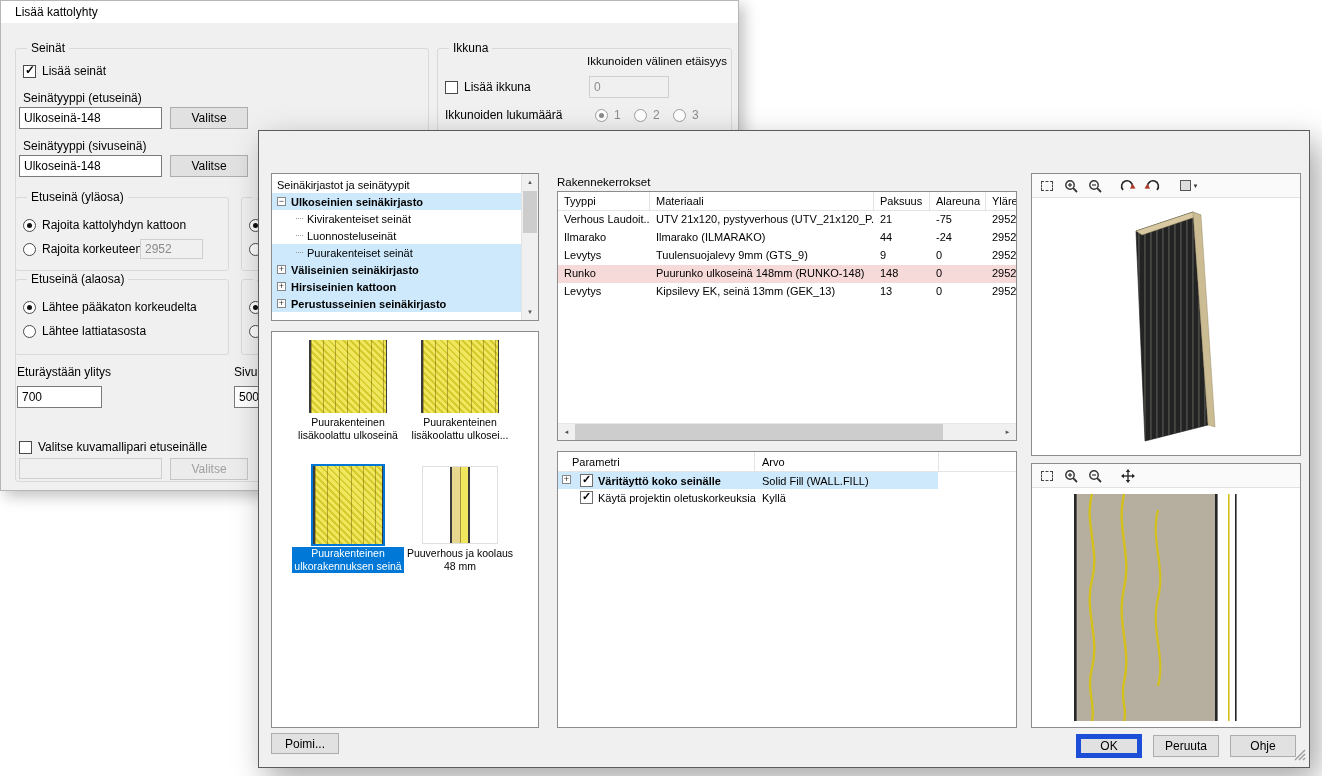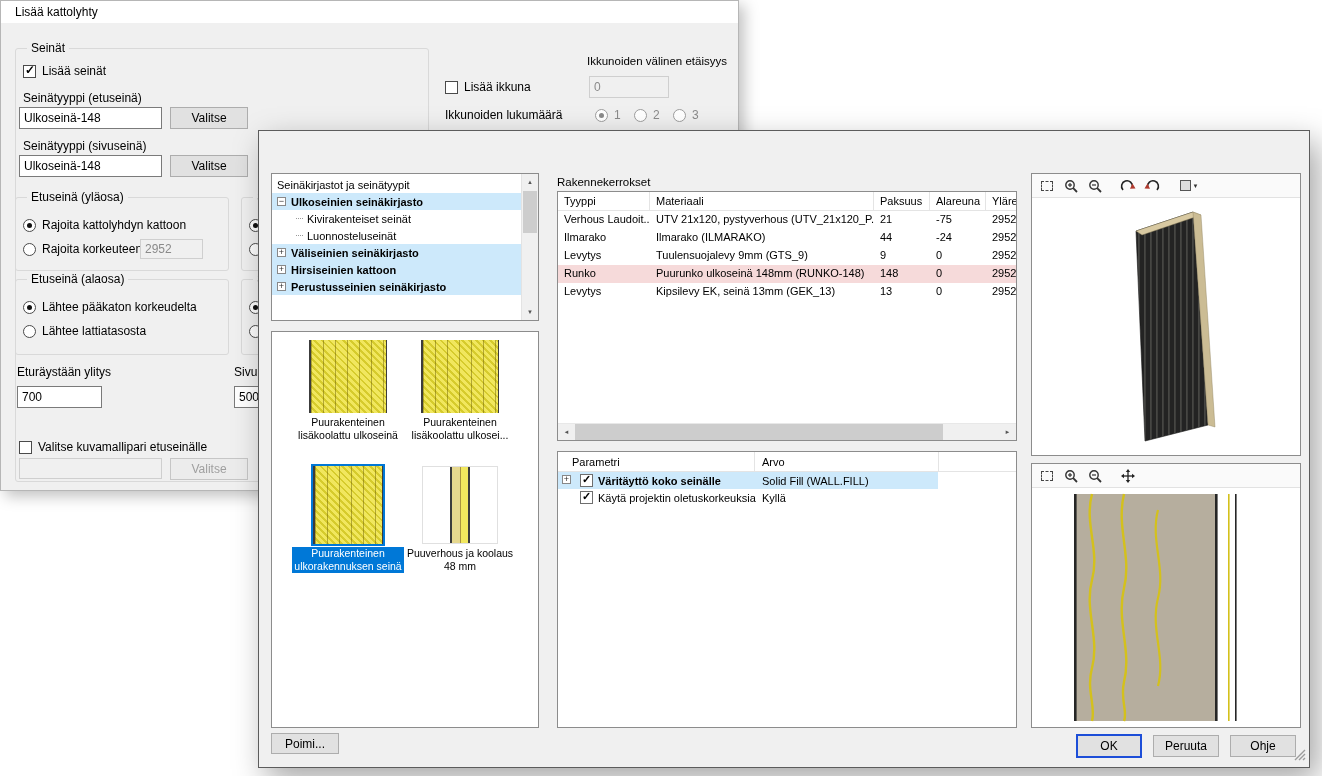--- a/index.html
+++ b/index.html
@@ -15,21 +15,21 @@
 .appicon{width:17px;height:17px;border-radius:50%;background:radial-gradient(circle at 35% 30%,#ffc96b,#e88a1a 70%,#c86e08);margin-right:7px;flex:0 0 17px}
 .wctrl{position:absolute;top:0;width:45px;height:30px;display:flex;align-items:center;justify-content:center;font-size:13px;color:#111}
 .wctrl.close{font-size:17px}
 .groupbox{position:absolute;border:1px solid #d9d9d9;border-radius:3px}
 .gblabel{position:absolute;top:-8px;left:11px;background:#f0f0f0;padding:0 4px;font-size:12px;white-space:nowrap}
 .lbl{position:absolute;font-size:12px;white-space:nowrap}
 .field{position:absolute;height:22px;background:#fff;border:1px solid #7a7a7a;font:12px "Liberation Sans",sans-serif;padding:0 4px;color:#000}
 .field.dis{background:#f0f0f0;border-color:#cfcfcf;color:#8a8a8a}
 .btn{position:absolute;height:22px;background:#e1e1e1;border:1px solid #adadad;font:12px "Liberation Sans",sans-serif;color:#000;display:flex;align-items:center;justify-content:center;cursor:default}
 .btn.dis{color:#9f9f9f;background:#ececec;border-color:#c6c6c6}
-.btn.default{border:2px solid #1d4ed8;height:24px}
+.btn.default{border:5px solid #1d4ed8;height:24px}
 .check{position:absolute;display:flex;align-items:center;gap:6px;font-size:12px;white-space:nowrap}
 .cbox{width:13px;height:13px;background:#fff;border:1px solid #4a4a4a;position:relative;flex:0 0 13px}
 .check.on .cbox::before{content:"✓";position:absolute;left:1px;top:-3px;font-size:12px;font-weight:bold}
 .radio{position:absolute;display:flex;align-items:center;gap:6px;font-size:12px;white-space:nowrap}
 .rdot{width:13px;height:13px;border:1px solid #4a4a4a;border-radius:50%;background:#fff;position:relative;flex:0 0 13px}
 .radio.sel .rdot::after{content:"";position:absolute;left:3px;top:3px;width:5px;height:5px;background:#111;border-radius:50%}
 .radio.dis{color:#8a8a8a}
 .radio.dis .rdot{border-color:#9e9e9e}
 .radio.dis .rdot::after{background:#8a8a8a}
 .panel{position:absolute;background:#fff;border:1px solid #8c8c8c}
@@ -170,20 +170,23 @@
     <span class="lbl" style="left:233px;top:364px">Sivuräy</span>
     <input class="field" style="left: 233px; top: 385px; width: 85px;" value="500">
 
     <label class="check" style="left:18px;top:439px">
       <span class="cbox"></span>
       <span>Valitse kuvamallipari etuseinälle</span>
     </label>
     <input class="field dis" style="left: 18px; top: 457px; width: 143px; height: 21px;" value="">
     <button class="btn dis" style="left:169px;top:457px;width:78px">Valitse</button>
 
+    <div class="groupbox" style="left:436px;top:47px;width:295px;height:110px">
+      <span class="gblabel">Ikkuna</span>
+    </div>
     <span class="lbl" style="left:586px;top:54px;font-size:11.5px">Ikkunoiden välinen etäisyys</span>
     <label class="check" style="left:444px;top:79px">
       <span class="cbox"></span>
       <span>Lisää ikkuna</span>
     </label>
     <input class="field dis" style="left: 588px; top: 75px; width: 80px;" value="0">
     <span class="lbl" style="left:444px;top:107px">Ikkunoiden lukumäärä</span>
     <label class="radio dis sel" style="left:594px;top:107px">
       <span class="rdot"></span>
       <span>1</span>
@@ -209,20 +212,24 @@
           <span class="ebox">−</span>
           <span class="tlabel b">Ulkoseinien seinäkirjasto</span>
         </div>
         <div class="trow child">
           <span class="dash"></span>
           <span class="tlabel">Kivirakenteiset seinät</span>
         </div>
         <div class="trow child">
           <span class="dash"></span>
           <span class="tlabel">Luonnosteluseinät</span>
+        </div>
+        <div class="trow child hl">
+          <span class="dash"></span>
+          <span class="tlabel">Puurakenteiset seinät</span>
         </div>
         <div class="trow hl">
           <span class="ebox">+</span>
           <span class="tlabel b">Väliseinien seinäkirjasto</span>
         </div>
         <div class="trow hl">
           <span class="ebox">+</span>
           <span class="tlabel b">Hirsiseinien kattoon</span>
         </div>
         <div class="trow hl">

